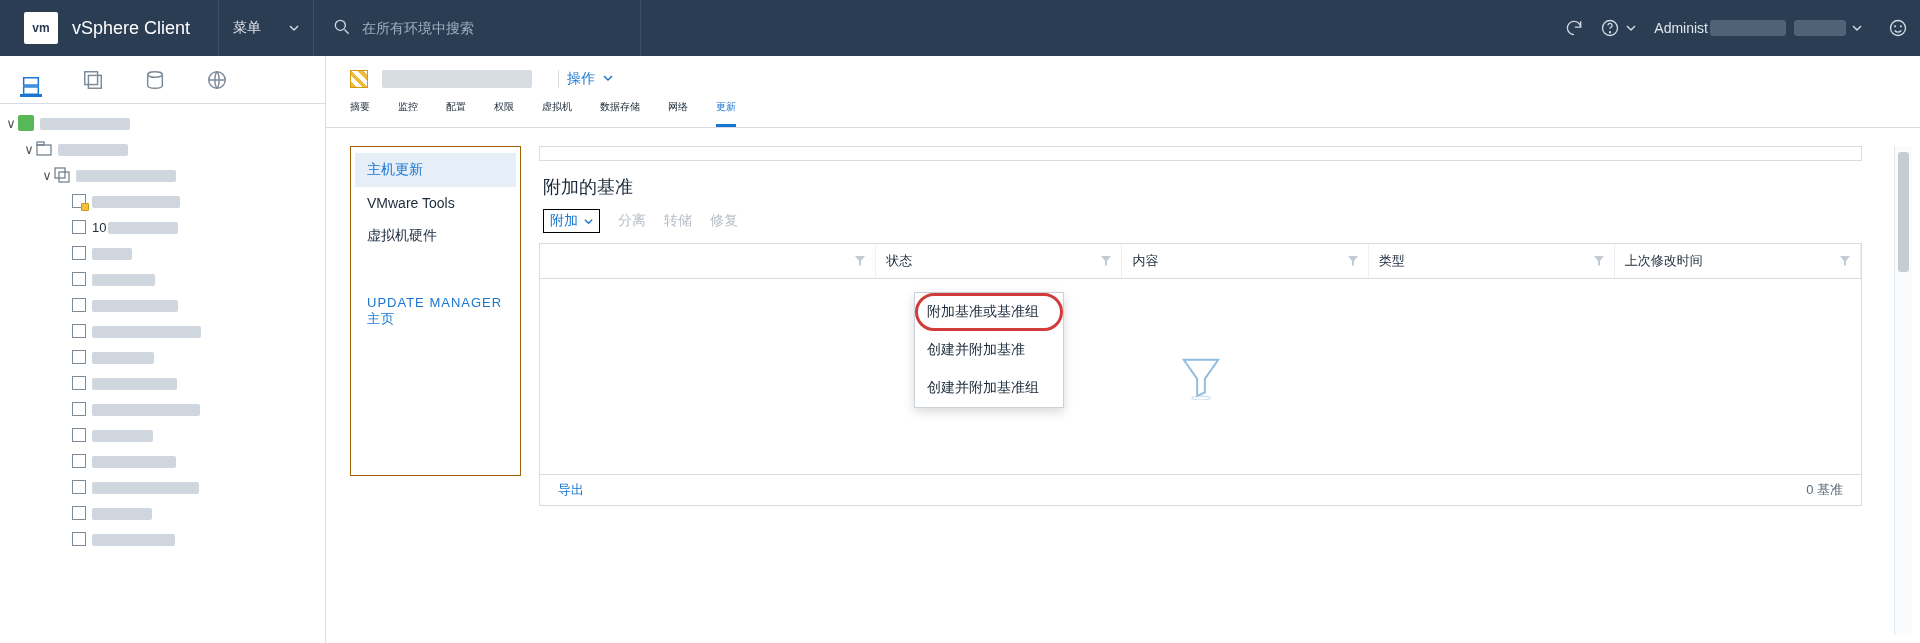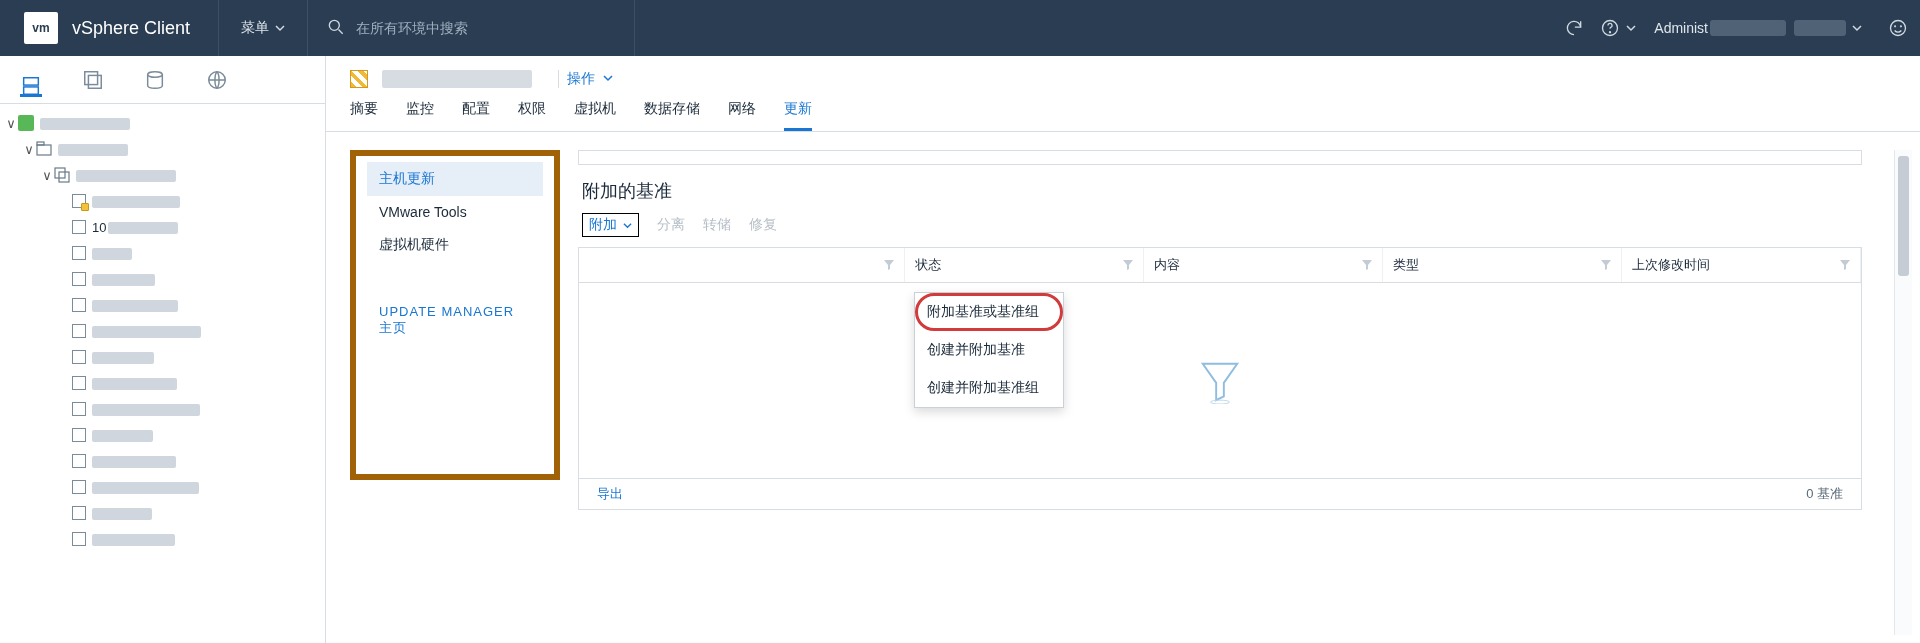--- a/index.html
+++ b/index.html
@@ -2,21 +2,21 @@
 <html><head>
 <meta charset="utf-8">
 <style>
 * { box-sizing: border-box; margin: 0; padding: 0; font-family: "Segoe UI", Arial, sans-serif; }
 html, body { width: 1920px; height: 643px; overflow: hidden; background: #fff; color: #1b2a3a; }
 
 
 .header { height: 56px; background: #2a3d52; display: flex; align-items: center; color: #dfe6ec; font-size: 14px; }
 .logo-box { width: 34px; height: 32px; background: #fff; color: #2a3d52; font-weight: bold; font-size: 12px; display: flex; align-items: center; justify-content: center; margin-left: 24px; border-radius: 2px; }
 .title { margin-left: 14px; font-size: 18px; font-weight: 500; color: #fff; }
-.menu-cell { margin-left: 28px; padding: 0 22px; height: 100%; display: flex; align-items: center; border-left: 1px solid #3b4f65; border-right: 1px solid #3b4f65; cursor: pointer; }
+.menu-cell { margin-left: 28px; padding: 0 14px; height: 100%; display: flex; align-items: center; border-left: 1px solid #3b4f65; border-right: 1px solid #3b4f65; cursor: pointer; gap: 22px; }
 .search-cell { margin-left: 0; padding: 0 18px; height: 100%; display: flex; align-items: center; border-right: 1px solid #3b4f65; }
 .search-cell input { background: transparent; border: none; outline: none; color: #f0abfc; font-size: 14px; width: 260px; margin-left: 10px; }
 .search-cell input::placeholder { color: #9fb0bf; }
 .header-spacer { flex: 1; }
 .header-icon { width: 44px; height: 56px; display: flex; align-items: center; justify-content: center; cursor: pointer; }
 .header-user { padding: 0 14px; display: flex; align-items: center; }
 .blur-pill { display:inline-block; background:#4f6276; border-radius:3px; height:16px; }
 .chev { margin-left:6px; }
 svg.h-icon { width:20px; height:20px; stroke:#cfd9e2; fill:none; stroke-width:1.6; }
 
@@ -42,26 +42,26 @@
 .blur-txt { display:inline-block; height:12px; background:#cfd6dd; border-radius:2px; vertical-align:middle; }
 .mm { color:#6b7886; margin-left:6px; }
 
 
 .content { flex:1; display:flex; flex-direction:column; position:relative; }
 .content-header { padding:14px 24px 0 24px; display:flex; align-items:center; gap:14px; }
 .warn-sq { width:18px; height:18px; background: repeating-linear-gradient(45deg,#f0b93a,#f0b93a 4px,#fff 4px,#fff 8px); border:1px solid #d59a12; }
 .host-title { font-size:22px; font-weight:500; color:#1b2a3a; display:flex; align-items:center; }
 .actions-link { color:#1976d2; font-size:14px; cursor:pointer; border-left:1px solid #d7dde3; margin-left:12px; padding-left:8px; }
 
-.content-tabs { display:flex; gap:28px; padding:12px 24px 0 24px; border-bottom:1px solid #d7dde3; font-size:14px;text-align:center; }
+.content-tabs { display:flex; gap:28px; padding:12px 24px 0 24px; border-bottom:1px solid #d7dde3; font-size:10px;text-align:center; }
 .ctab { padding-bottom:10px; color:#1b2a3a; cursor:pointer; }
 .ctab.active { color:#1976d2; border-bottom:3px solid #1976d2; }
 
 .content-body { flex:1; display:flex; padding:18px 8px 8px 24px; gap:18px; overflow:hidden; }
-.left-panel { width:210px; border:6px solid #a16207; padding:6px 11px; height: fit-content; min-height:330px; }
+.left-panel { width:171px; border:1px solid #a16207; padding:6px 4px; height: fit-content; min-height:330px; }
 .lp-item { padding:8px 12px; font-size:14px; cursor:pointer; }
 .lp-item.active { background:#e6eef8; color:#1976d2; }
 .lp-link { color:#1976d2; font-size:13px; letter-spacing:1px; padding:8px 12px; margin-top:34px; cursor:pointer; }
 
 .right-panel { flex:1; display:flex; flex-direction:column; }
 .top-strip { height:14px; border:1px solid #d7dde3; border-bottom:none; margin-right:14px; }
 .rp-card { border-top:1px solid #d7dde3; padding:14px 0 0 0; margin-right:14px; }
 .rp-title { font-size:18px; padding:0 4px 10px 4px; }
 .rp-toolbar { display:flex; align-items:center; gap:18px; padding:0 4px 10px 4px; font-size:14px; }
 .attach-btn { border:1px solid #000; padding:2px 6px; color:#1976d2; display:flex; align-items:center; cursor:pointer; }

